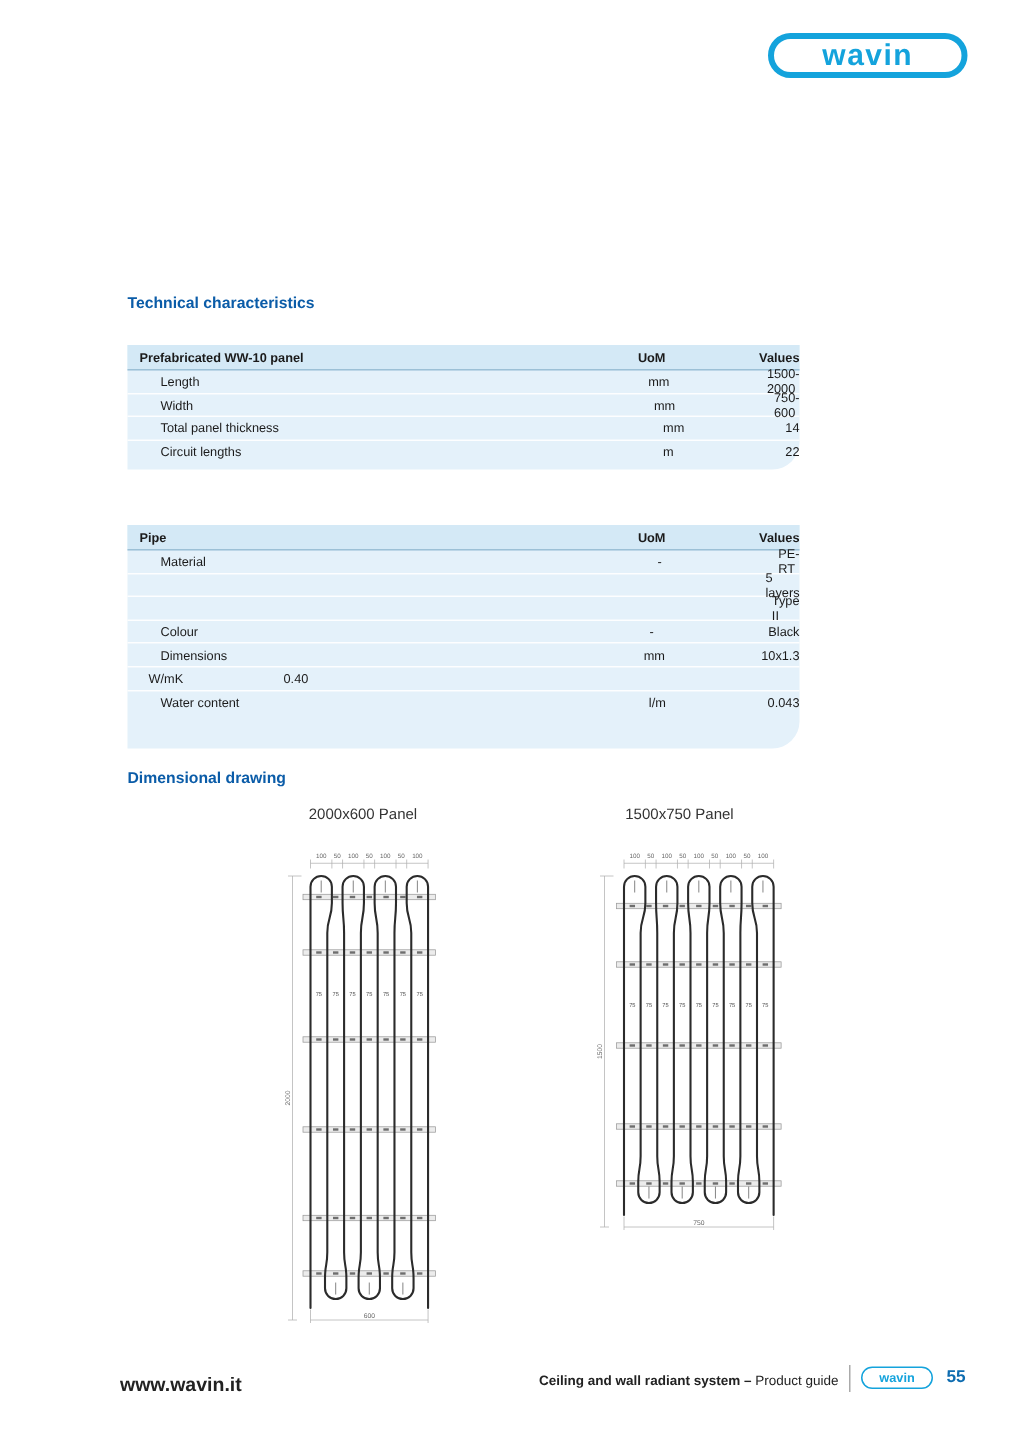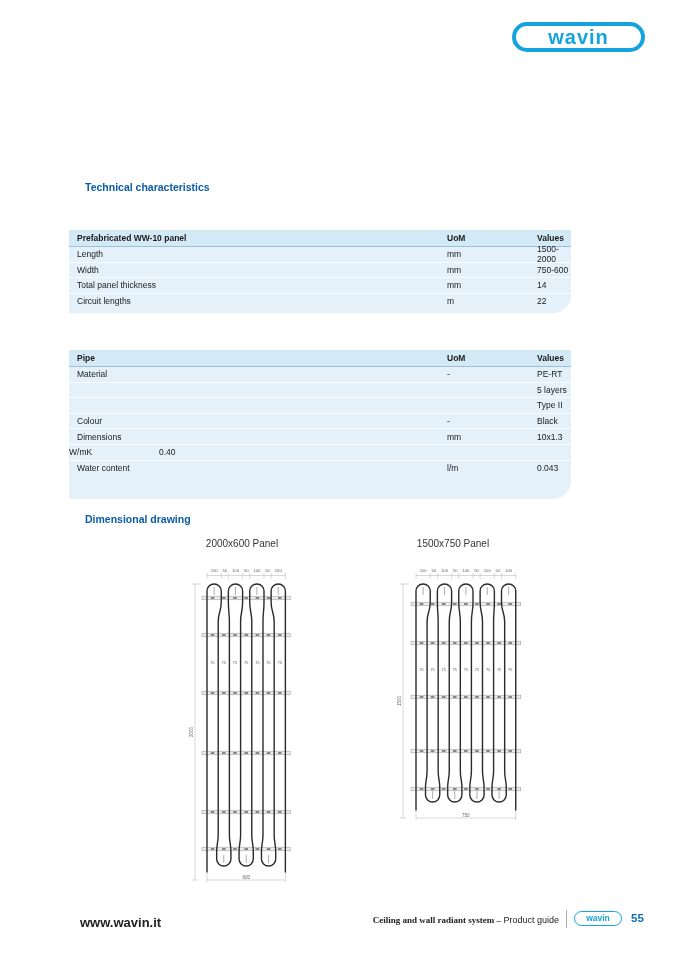--- a/index.html
+++ b/index.html
@@ -8,56 +8,56 @@
 
   
   .logo-pill{position:absolute;left:479px;top:22px;width:133px;height:30px;
     border:4px solid #14a3dc;border-radius:19px;box-sizing:border-box;
     display:flex;align-items:center;justify-content:center;}
   .logo-pill span{color:#14a3dc;font-weight:bold;font-size:20px;letter-spacing:1px;line-height:1;}
 
   .sec-head{position:absolute;left:52px;font-size:10.5px;font-weight:bold;color:#0b5ca8;}
 
   
-  .tbl{position:absolute;left:36px;width:502px;background:#e4f1fa;
+  .tbl{position:absolute;left:52px;width:448px;background:#e4f1fa;
        border-radius:0 0 18px 0;font-size:8.5px;}
   .t-head{display:flex;background:#d4e9f6;border-bottom:1px solid #9cc0d6;
           font-weight:bold;height:16px;align-items:center;}
-  .t-row{display:flex;height:14.6px;align-items:center;border-top:1px solid rgba(255,255,255,0.9);}
+  .t-row{display:flex;height:14.6px;align-items:center;border-top:1px solid rgba(255,255,255,0.9);padding-left:14px;}
   .t-body .t-row:first-child{border-top:none;}
   .c1{width:378px;padding-left:8px;box-sizing:border-box;}
   .c2{width:90px;}
   .c3{flex:1;}
   .pad-b1{padding-bottom:5px;}
   .pad-b2{padding-bottom:24px;}
 
   .panel-title{position:absolute;top:538px;width:150px;text-align:center;font-size:10px;color:#333;}
 
   .drawing{position:absolute;top:556px;}
 
   
   .foot-web{position:absolute;left:47px;top:915px;font-size:13px;font-weight:bold;color:#222;}
   .foot-doc{position:absolute;right:152px;top:915px;font-size:9px;color:#222;white-space:pre;}
-  .foot-doc b{font-weight:bold;font-family:Liberation Serif, serif;}
+  .foot-doc b{font-weight:bold;}
   .foot-div{position:absolute;left:533px;top:910px;width:1px;height:18px;background:#aaa;}
   .foot-logo{position:absolute;left:541px;top:911px;width:48px;height:15px;border:1.5px solid #14a3dc;
     border-radius:9px;box-sizing:border-box;display:flex;align-items:center;justify-content:center;}
   .foot-logo span{color:#14a3dc;font-weight:bold;font-size:8.5px;line-height:1;}
   .foot-page{position:absolute;left:598px;top:912px;font-size:11.5px;font-weight:bold;color:#0e6cb0;}
 </style>
 </head>
 <body>
 
 <div id="page">
 
   <div class="logo-pill">
     <span>wavin</span>
   </div>
 
-  <div class="sec-head" style="top:181px">Technical characteristics</div>
+  <div class="sec-head" style="top:196px">Technical characteristics</div>
 
   <div class="tbl pad-b1" style="top:230px">
     <div class="t-head">
         <span class="c1">Prefabricated WW-10 panel</span>
         <span class="c2">UoM</span>
         <span class="c3">Values</span>
       </div>
     <div class="t-body">
         <div class="t-row">
           <span class="c1">Length</span>

